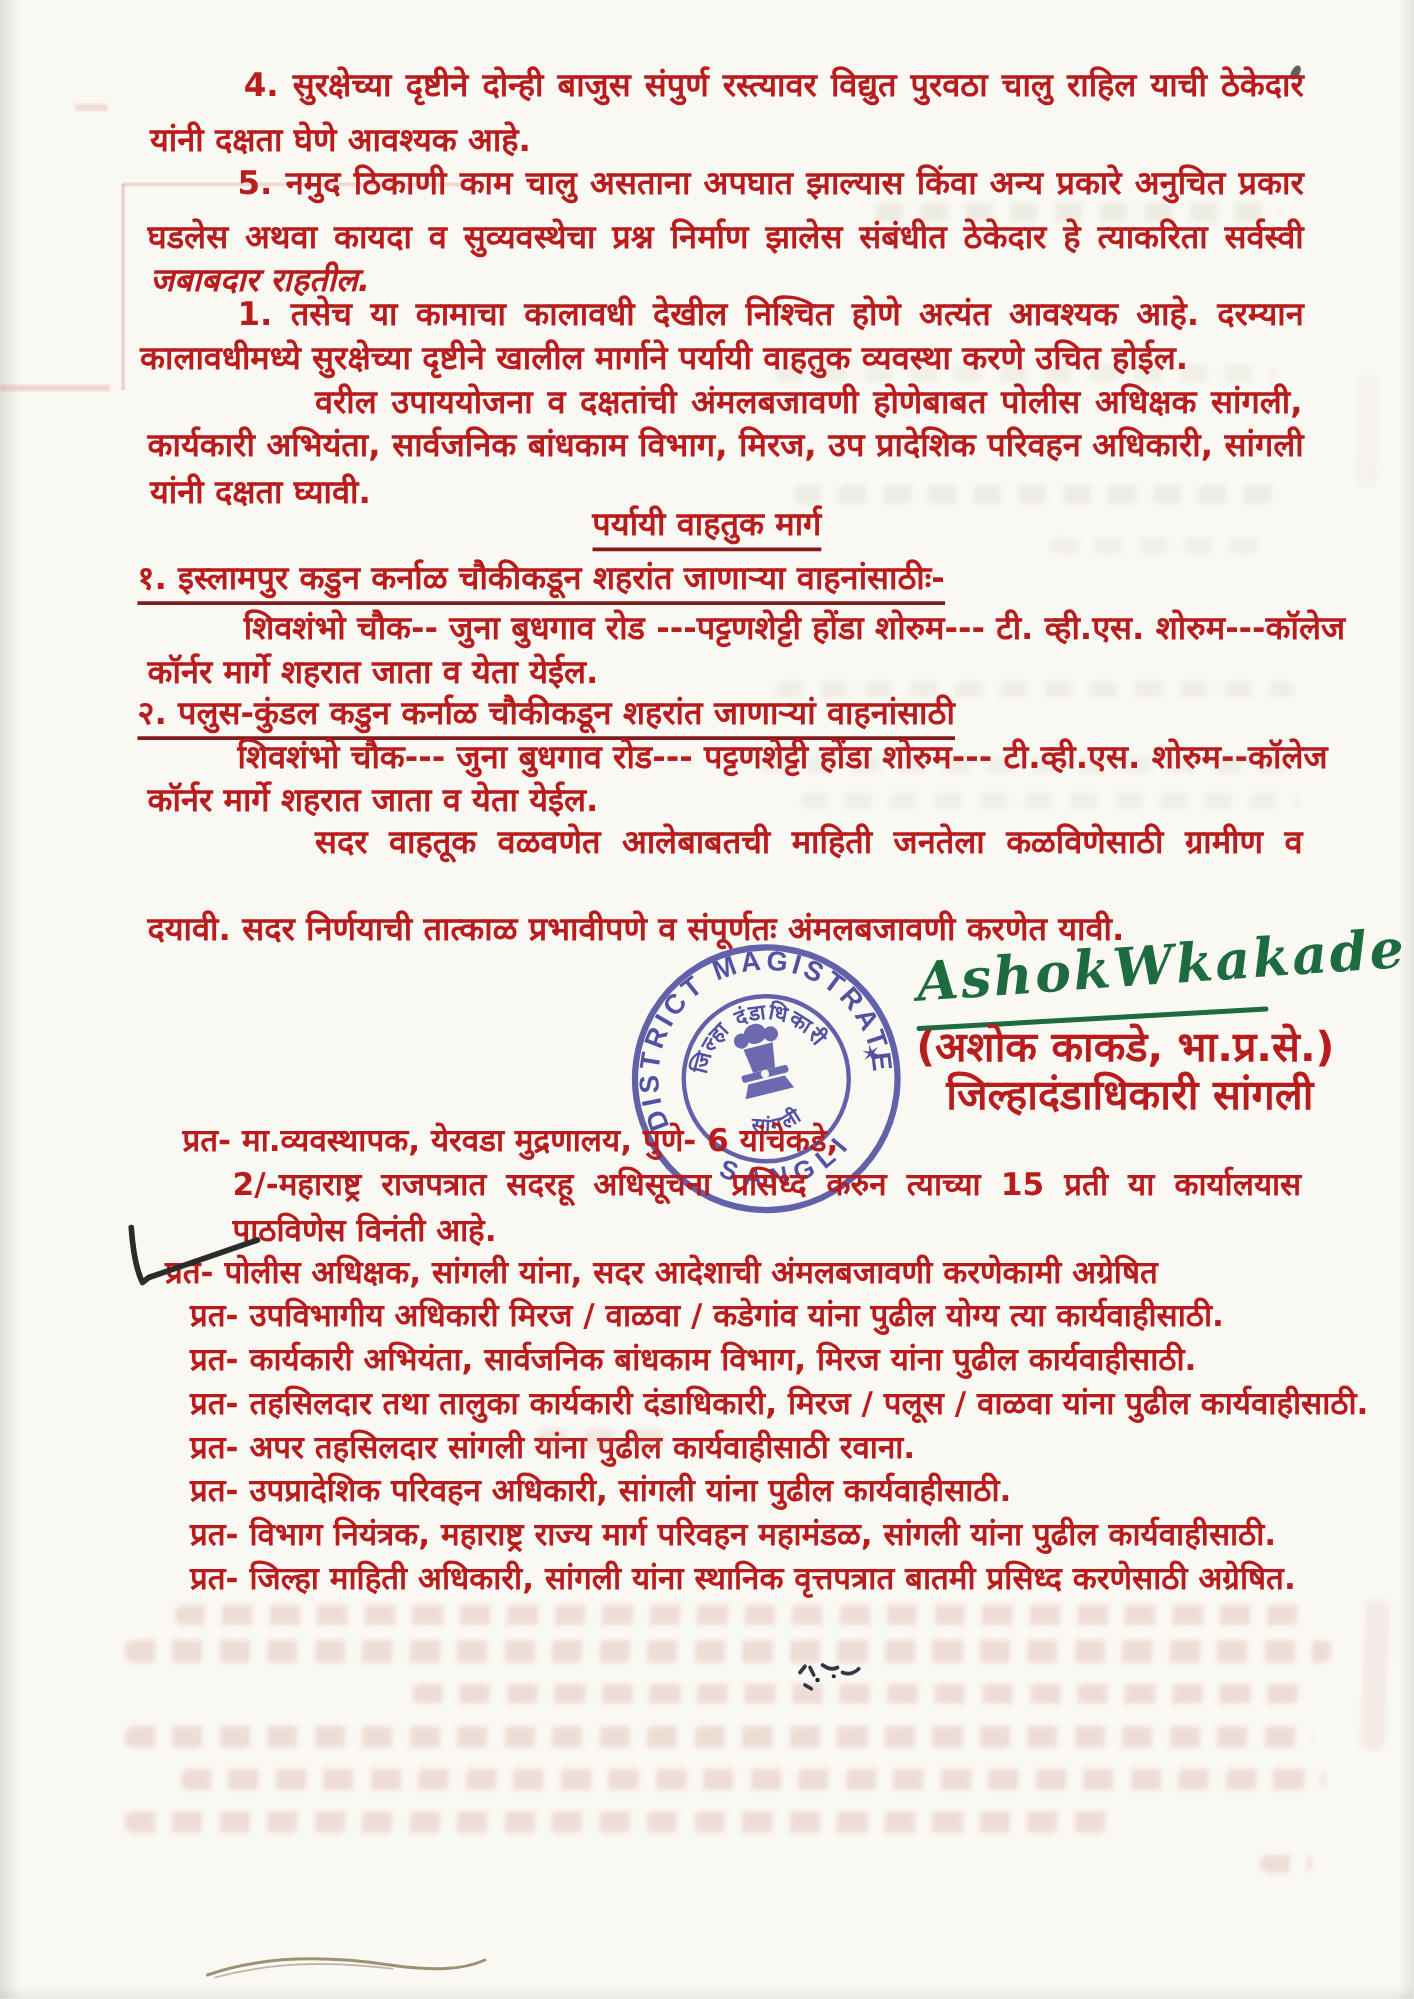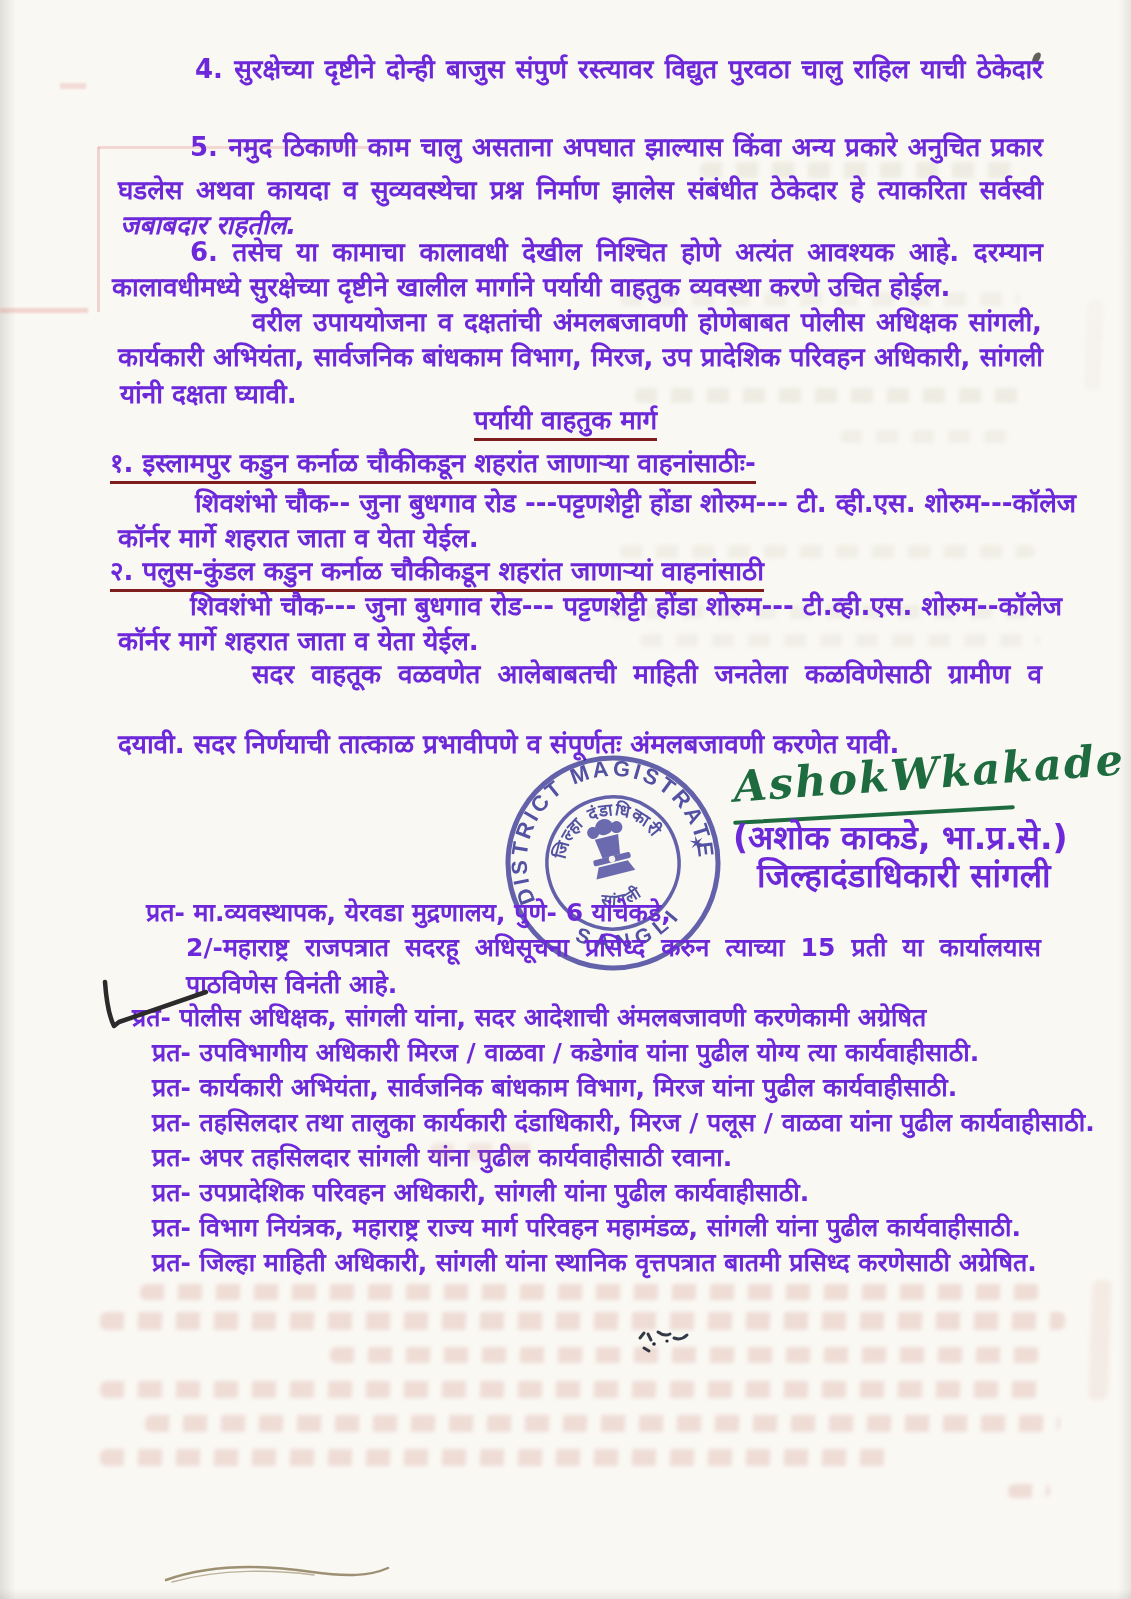--- a/index.html
+++ b/index.html
@@ -4,21 +4,21 @@
 <style>
   html,body{margin:0;padding:0;background:#e9e7e2;}
   .page{
     position:relative;width:1131px;height:1599px;overflow:hidden;
     background:#faf8f3;
     font-family:"DejaVu Sans","Liberation Sans",sans-serif;
     color:#262626;
   }
   .ln{
     position:absolute;font-weight:700;font-size:26px;line-height:34px;
-    white-space:nowrap;color:#6d28d9;
+    white-space:nowrap;color:#b91c1c;
   }
   .sm-ln{font-size:25px;}
   .j{white-space:normal;text-align:justify;text-align-last:justify;}
   .center{left:0;width:1131px;text-align:center;}
   .u-span{border-bottom:3px solid #7f1d1d;padding-bottom:3px;text-align:right;}
   
   .stamp{position:absolute;mix-blend-mode:multiply;opacity:.88;}
   
   .sig-script{
     position:absolute;color:#1d6b3e;font-family:"DejaVu Serif","Liberation Serif",serif;
@@ -52,24 +52,25 @@
   <div class="smg" style="left:1086px;top:300px;width:16px;height:90px;opacity:.18;"></div>
 
   <div class="mark" style="left:97px;top:147px;width:2.5px;height:165px;background:rgba(225,140,140,.35);"></div>
   <div class="mark" style="left:98px;top:146px;width:275px;height:2.5px;background:rgba(225,140,140,.30);"></div>
   <div class="mark" style="left:0;top:308px;width:88px;height:5px;background:rgba(220,120,120,.28);filter:blur(1px);"></div>
   <div class="mark" style="left:60px;top:83px;width:26px;height:6px;background:rgba(220,120,120,.22);filter:blur(1px);"></div>
 
   <div class="mark" style="left:1033px;top:52px;width:7px;height:12px;background:#3a3a3a;border-radius:60% 40% 60% 40%;transform:rotate(20deg);opacity:.8;"></div>
 
   <div class="ln j" style="left:195px;top:52px;width:848px;">4. सुरक्षेच्या दृष्टीने दोन्ही बाजुस संपुर्ण रस्त्यावर विद्युत पुरवठा चालु राहिल याची ठेकेदार</div>
+  <div class="ln" style="left:120px;top:96px;">यांनी दक्षता घेणे आवश्यक आहे.</div>
   <div class="ln j" style="left:190px;top:130px;width:853px;">5. नमुद ठिकाणी काम चालु असताना अपघात झाल्यास किंवा अन्य प्रकारे अनुचित प्रकार</div>
   <div class="ln j" style="left:118px;top:173px;width:925px;">घडलेस अथवा कायदा व सुव्यवस्थेचा प्रश्न निर्माण झालेस संबंधीत ठेकेदार हे त्याकरिता सर्वस्वी</div>
   <div class="ln" style="left:120px;top:208px;font-style:italic;">जबाबदार राहतील.</div>
-  <div class="ln j" style="left:190px;top:235px;width:853px;">6. तसेच या कामाचा कालावधी देखील निश्चित होणे अत्यंत आवश्यक आहे. दरम्यान</div>
+  <div class="ln j" style="left:190px;top:235px;width:853px;">1. तसेच या कामाचा कालावधी देखील निश्चित होणे अत्यंत आवश्यक आहे. दरम्यान</div>
   <div class="ln" style="left:112px;top:270px;">कालावधीमध्ये सुरक्षेच्या दृष्टीने खालील मार्गाने पर्यायी वाहतुक व्यवस्था करणे उचित होईल.</div>
   <div class="ln j" style="left:252px;top:305px;width:790px;">वरील उपाययोजना व दक्षतांची अंमलबजावणी होणेबाबत पोलीस अधिक्षक सांगली,</div>
   <div class="ln j" style="left:118px;top:340px;width:925px;">कार्यकारी अभियंता, सार्वजनिक बांधकाम विभाग, मिरज, उप प्रादेशिक परिवहन अधिकारी, सांगली</div>
   <div class="ln" style="left:120px;top:377px;">यांनी दक्षता घ्यावी.</div>
 
   <div class="ln center" style="top:403px;">
     <span class="u-span">पर्यायी वाहतुक मार्ग</span>
   </div>
 
   <div class="ln" style="left:110px;top:446px;">

